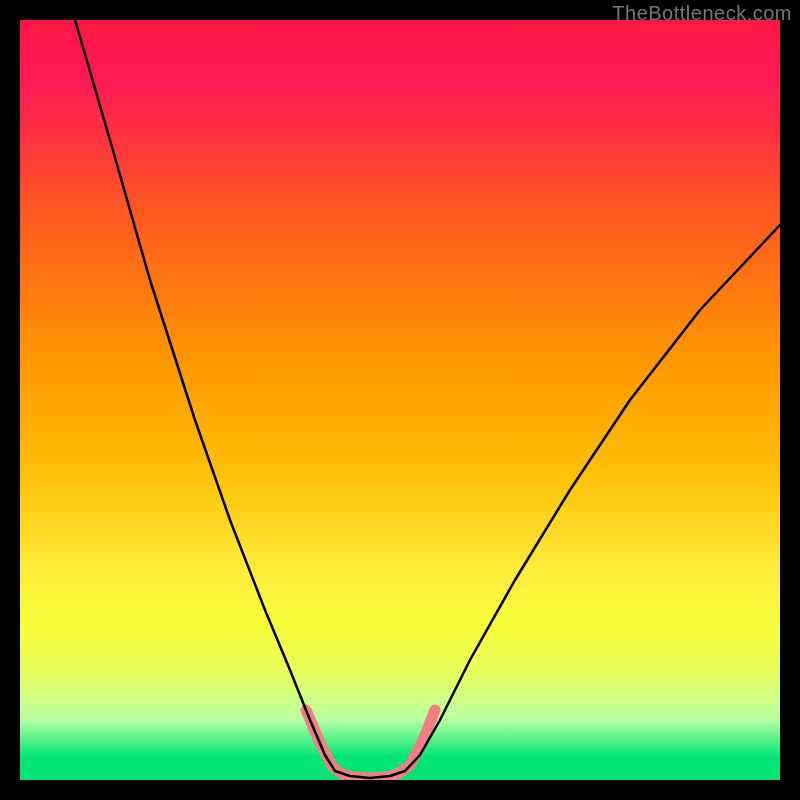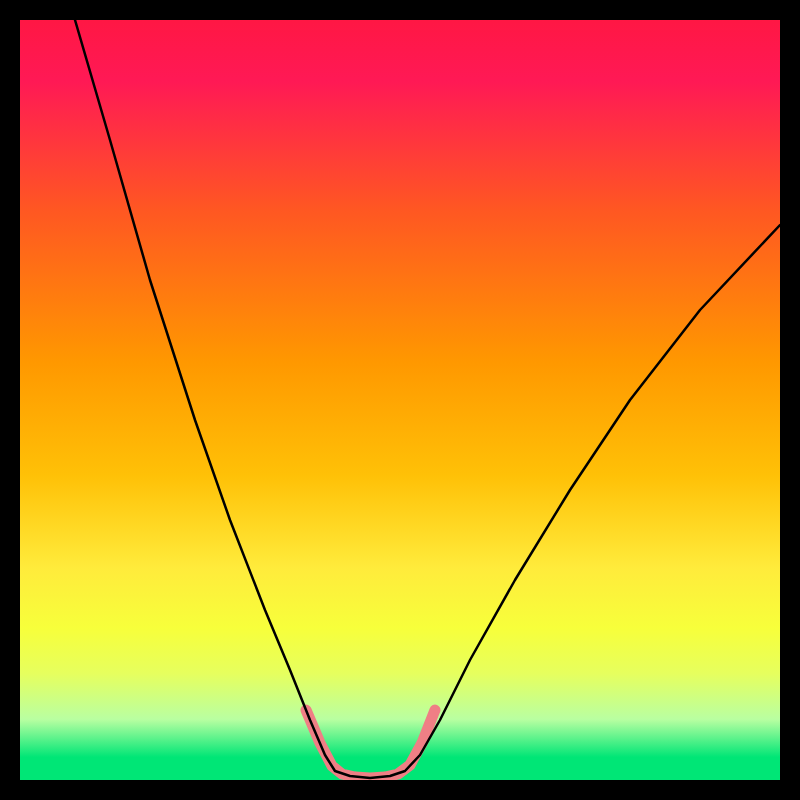--- a/index.html
+++ b/index.html
@@ -55,20 +55,21 @@
     font-family: Arial, Helvetica, sans-serif;
     font-size: 20px;
     color: #777;
     letter-spacing: 0.5px;
   }
 </style>
 </head>
 <body>
 
 <div class="chart-wrap">
+  <div class="watermark">TheBottleneck.com</div>
   <div class="plot-area">
     <div class="gradient"></div>
     <svg class="curve" viewBox="0 0 760 760" preserveAspectRatio="none">
       <polyline id="highlight-line" fill="none" stroke-linecap="round" stroke-linejoin="round" points="286,690 300,723 312,746 322,754 335,757 350,758 365,757 378,754 390,745 402,723 415,690" stroke="#ef7f85" stroke-width="11"></polyline>
       <polyline id="main-line" fill="none" stroke-linecap="round" stroke-linejoin="round" points="55,0 90,120 130,260 175,400 210,500 245,590 270,650 290,700 305,735 315,751 330,756 350,758 370,756 385,751 400,735 420,700 450,640 495,560 550,470 610,380 680,290 760,205" stroke="#000000" stroke-width="2.5"></polyline>
     </svg>
   </div>
 </div>
 
 </body></html>

